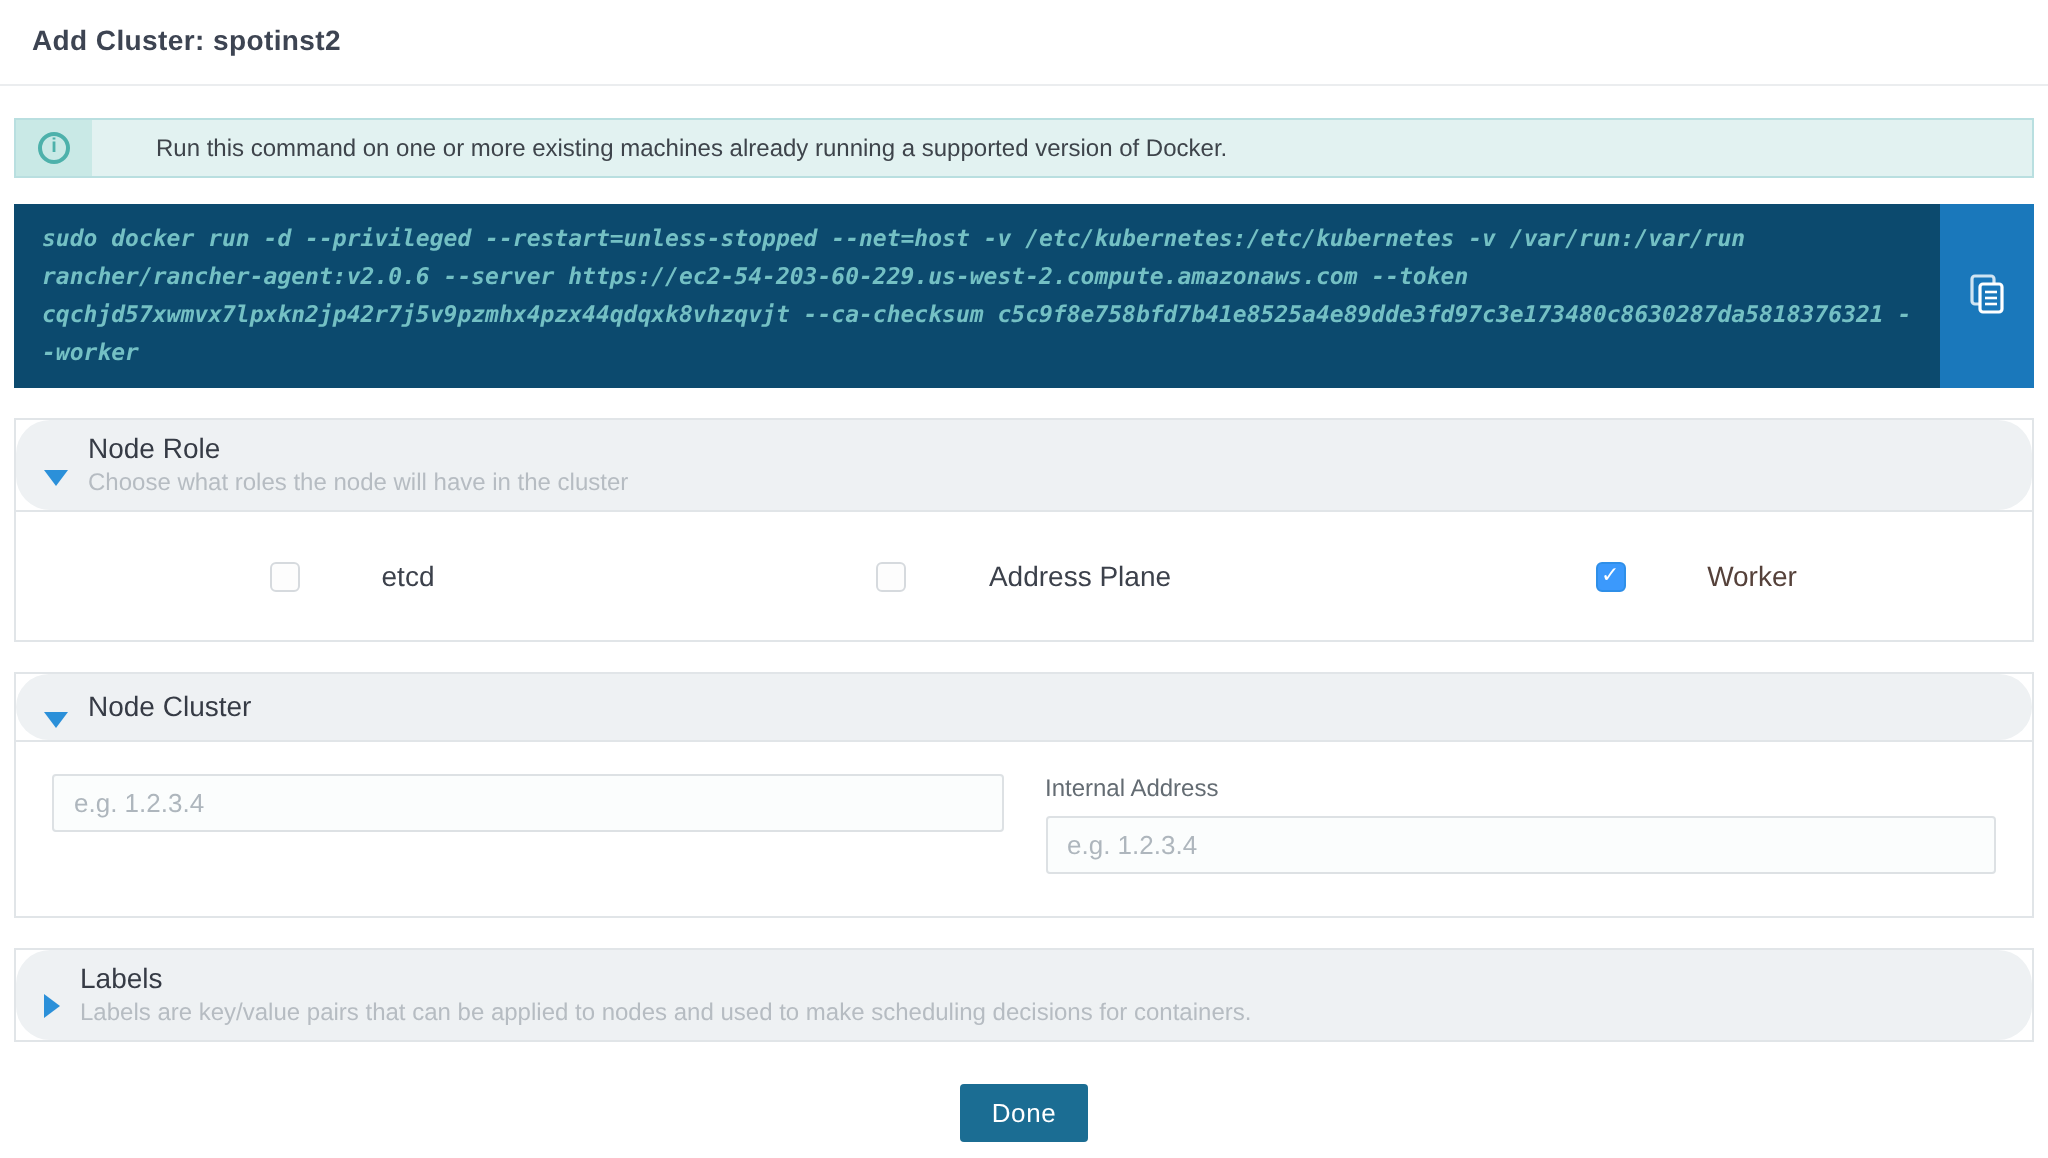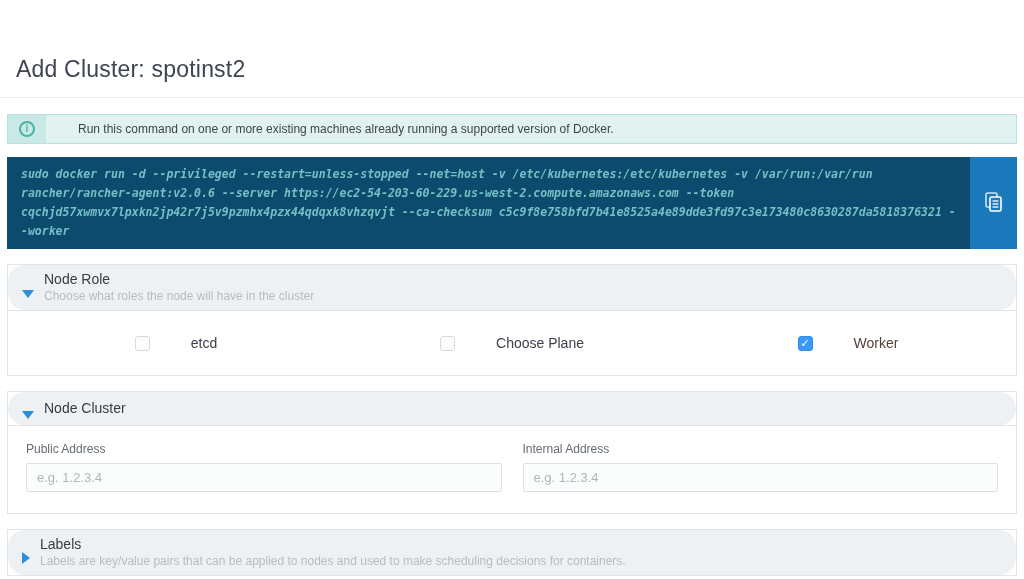--- a/index.html
+++ b/index.html
@@ -7,26 +7,25 @@
   body {
     background: #ffffff;
     font-family: "Liberation Sans", sans-serif;
     color: #363b45;
     overflow: hidden;
   }
   .page { width: 1024px; }
 
   
   .page-title {
-    font-size: 23px;
-    font-weight: 400;
+    font-size: 14px;
+    font-weight: 700;
     color: #3d4452;
     padding: 12px 16px 14px 16px;
     letter-spacing: 0.2px;
-    margin-top: 44px;
   }
   .title-divider {
     border: none;
     border-top: 1px solid #ebedef;
     height: 0;
   }
 
   .content { padding: 0 7px; }
 
   
@@ -255,41 +254,40 @@
         </span>
       </div>
       <div class="section-body">
         <div class="roles-row">
           <label class="role-option">
             <span class="checkbox"></span>
             <span class="role-label">etcd</span>
           </label>
           <label class="role-option">
             <span class="checkbox"></span>
-            <span class="role-label">Choose Plane</span>
+            <span class="role-label">Address Plane</span>
           </label>
           <label class="role-option">
             <span class="checkbox checked">✓</span>
             <span class="role-label worker">Worker</span>
           </label>
         </div>
       </div>
     </div>
 
     <div class="section">
       <div class="section-header">
         <span class="caret down"></span>
         <span class="section-titles">
           <span class="section-title">Node Cluster</span>
         </span>
       </div>
       <div class="section-body address-body">
         <div class="address-grid">
           <div class="field">
-            <div class="field-label">Public Address</div>
             <input class="text-input" type="text" placeholder="e.g. 1.2.3.4" style="">
           </div>
           <div class="field">
             <div class="field-label">Internal Address</div>
             <input class="text-input" type="text" placeholder="e.g. 1.2.3.4" style="">
           </div>
         </div>
       </div>
     </div>
 

